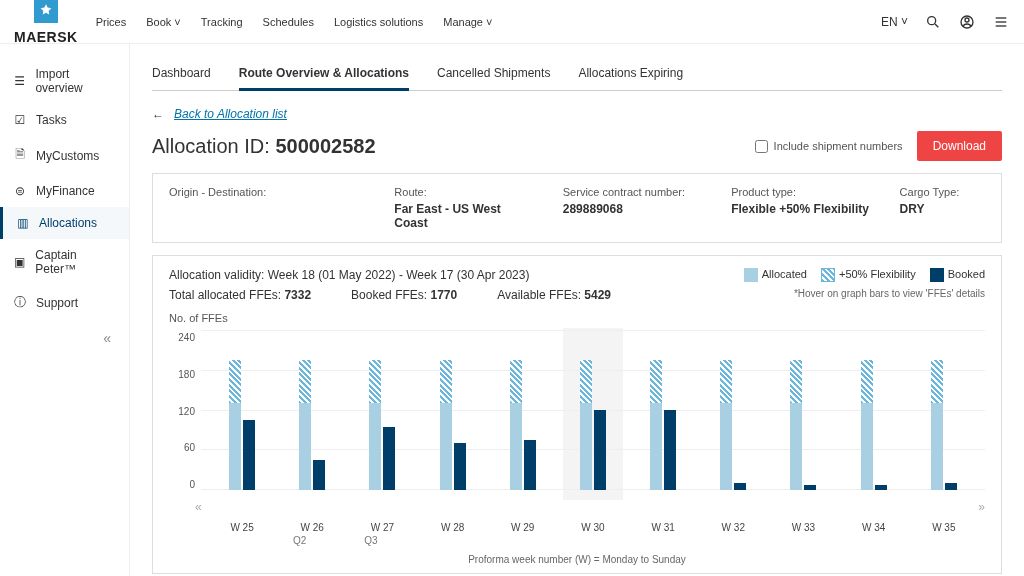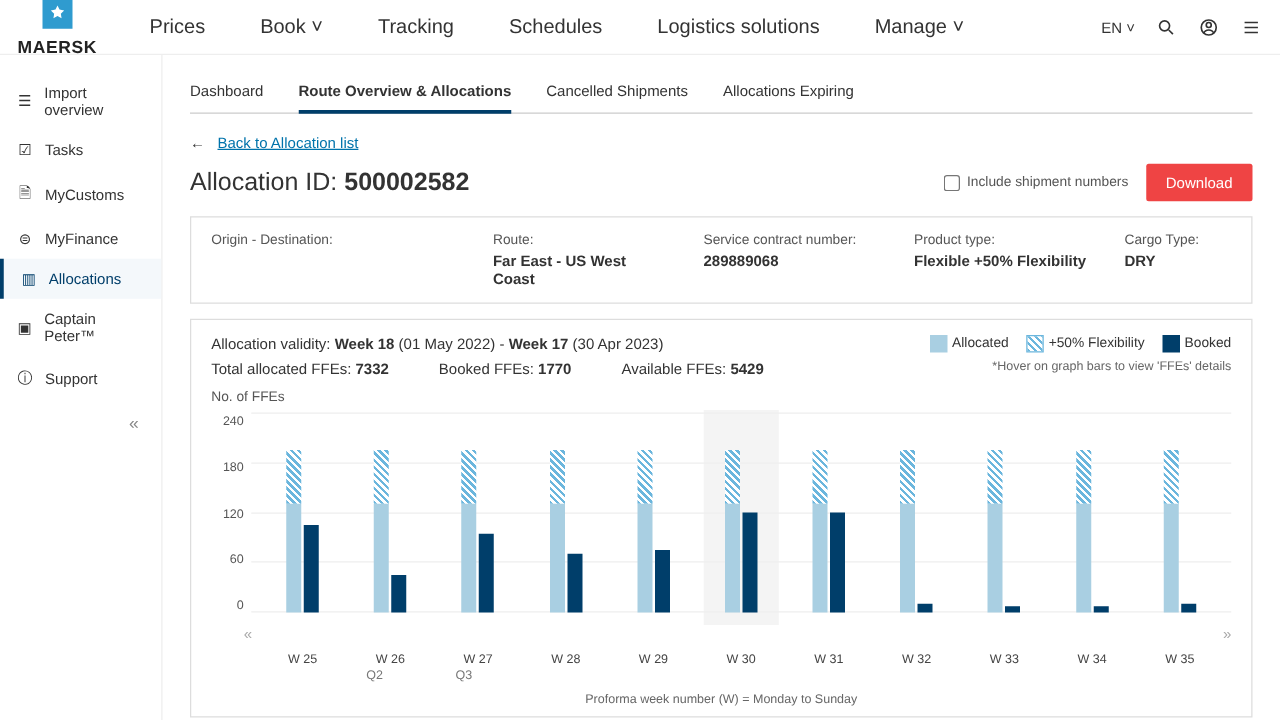--- a/index.html
+++ b/index.html
@@ -5,63 +5,63 @@
   * { box-sizing: border-box; margin: 0; padding: 0; }
   body { font-family: Arial, Helvetica, sans-serif; font-size: 12px; color: #333; background: #fff; width: 1024px; }
 
   
   .topbar { display: flex; align-items: center; padding: 8px 14px; border-bottom: 1px solid #eee; gap: 18px; height: 44px; }
   .logo { display: flex; align-items: center; gap: 6px; flex-direction: column; }
   .logo-mark { width: 24px; height: 24px; background: #2f9bcf; display: inline-flex; align-items: center; justify-content: center; }
   .logo-mark svg { fill: #fff; }
   .logo-text { font-weight: 700; font-size: 14px; letter-spacing: 0.5px; color: #222; }
   .topnav { display: flex; gap: 20px; flex: 1; }
-  .topnav a { color: #333; text-decoration: none; font-size: 16px; cursor: pointer; white-space: nowrap; margin-left: 24px; }
+  .topnav a { color: #333; text-decoration: none; font-size: 11px; cursor: pointer; white-space: nowrap; }
   .toputil { display: flex; align-items: center; gap: 16px; }
   .icon-btn { width: 18px; height: 18px; display: inline-flex; align-items: center; justify-content: center; cursor: pointer; color: #333; }
 
   
   .page { display: flex; }
   .sidebar { width: 130px; padding: 14px 0; border-right: 1px solid #eee; min-height: 532px; }
   .sidebar .item { display: flex; align-items: center; gap: 8px; padding: 9px 12px; cursor: pointer; color: #333; font-size: 12px; }
   .sidebar .item.active { border-left: 3px solid #003e6a; background: #f4f8fb; color: #003e6a; font-weight: 500; }
   .sidebar .icon { width: 16px; display: inline-flex; justify-content: center; }
   .sidebar .collapse { text-align: right; padding: 10px 18px 0; color: #888; font-size: 14px; }
 
   .main { flex: 1; padding: 14px 22px 12px; }
 
   
   .tabs { display: flex; gap: 28px; border-bottom: 1px solid #ccc; }
   .tab { padding: 8px 0; color: #333; cursor: pointer; font-size: 12px; }
   .tab.active { border-bottom: 3px solid #003e6a; font-weight: 600; margin-bottom: -1px; }
 
   
   .backrow { margin: 16px 0 10px; display: flex; align-items: center; gap: 10px; }
-  .backlink { color: #0073ab; text-decoration: underline; font-size: 12px; }
+  .backlink { color: #0073ab; text-decoration: underline; font-size: 12px; font-style: italic; }
 
   
   .titlerow { display: flex; align-items: center; justify-content: space-between; margin-bottom: 12px; }
   .title { font-size: 20px; font-weight: 400; }
   .title b { font-weight: 700; }
   .titleright { display: flex; align-items: center; gap: 14px; }
   .cbx { display: flex; align-items: center; gap: 6px; color: #555; font-size: 11px; }
   .btn-primary { background: #ef4444; color: #fff; padding: 8px 16px; border-radius: 2px; cursor: pointer; font-size: 12px; }
 
   
   .infocard { border: 1px solid #ddd; padding: 12px 16px; display: flex; gap: 26px; margin-bottom: 12px; }
   .infocol .label { color: #555; font-size: 11px; margin-bottom: 4px; }
   .infocol .value { font-weight: 600; font-size: 12px; }
   .infocol .view { color: #777; font-size: 11px; margin-left: 8px; white-space: nowrap; }
   .infocol:first-child { flex: 1.4; }
   .infocol { flex: 1; }
 
   
   .chartblock { border: 1px solid #ddd; padding: 12px 16px 8px; }
   .validity { font-size: 12px; color: #333; }
-  .validity b { font-weight: 700; }
+  .validity b { font-weight: 400; }
   .toprow { display: flex; justify-content: space-between; align-items: center; margin-bottom: 6px; }
   .legend { display: flex; align-items: center; gap: 14px; font-size: 11px; }
   .swatch { width: 14px; height: 14px; display: inline-block; margin-right: 4px; vertical-align: middle; }
   .sw-alloc { background: #a9cfe2; }
   .sw-flex { background: repeating-linear-gradient(45deg, #6bb6dd 0, #6bb6dd 2px, #fff 2px, #fff 4px); border: 1px solid #6bb6dd; }
   .sw-book { background: #003e6a; }
   .stats { display: flex; gap: 40px; margin-bottom: 10px; font-size: 12px; }
   .stats span b { font-weight: 700; }
   .hoverhint { margin-left: auto; color: #666; font-size: 10px; }
   .axis-label { font-size: 11px; color: #555; margin-bottom: 6px; }

